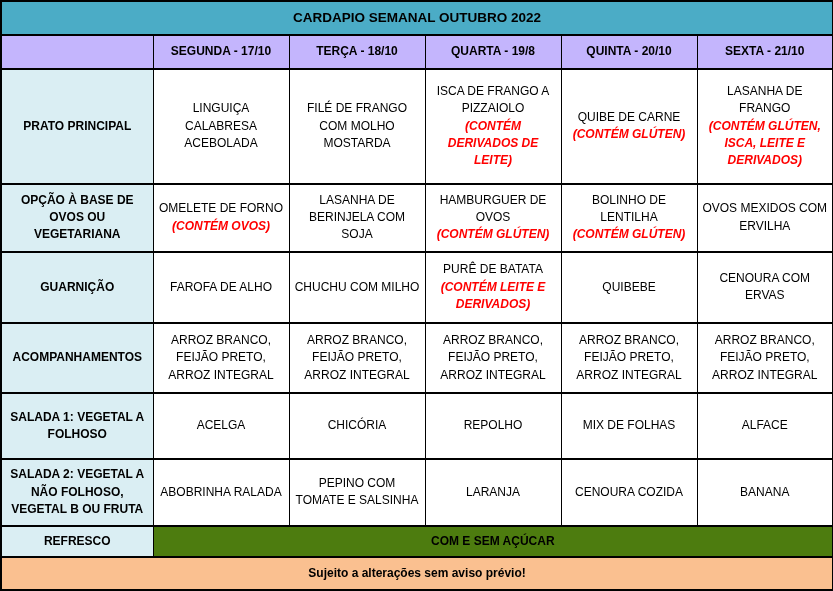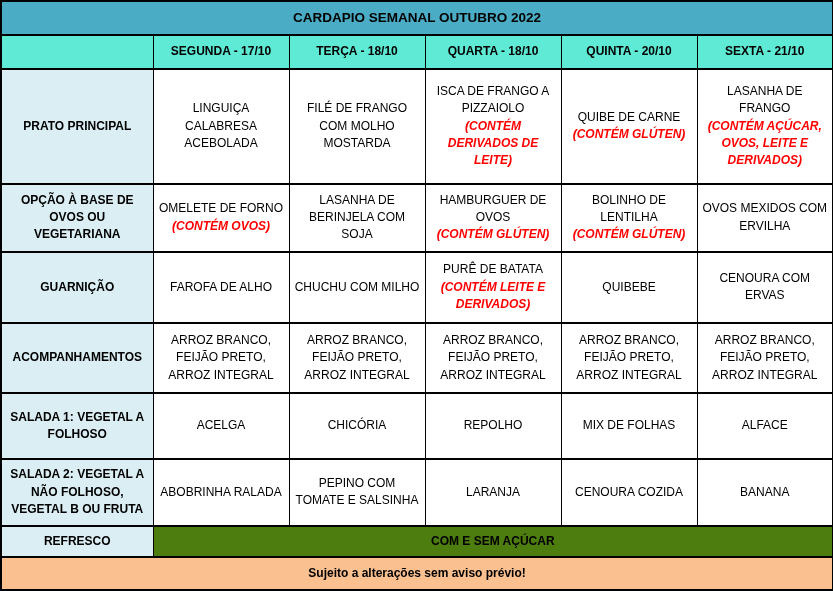--- a/index.html
+++ b/index.html
@@ -28,21 +28,21 @@
     line-height:1.45;
     overflow:hidden;
   }
   tr.r-title td{
     background:#4BACC6;
     font-weight:bold;
     font-size:13.5px;
     border-bottom:2px solid #000;
   }
   tr.r-header td{
-    background:#5eead4;
+    background:#c4b5fd;
     font-weight:bold;
   }
   td.rowlabel{
     background:#DAEEF3;
     font-weight:bold;
     padding:2px 4px;
   }
   .dish{display:block;}
   .allergen{
     display:block;
@@ -86,21 +86,21 @@
 
   <tbody>
       <tr class="r-title">
     <td colspan="6">CARDAPIO SEMANAL OUTUBRO 2022</td>
   </tr>
 
   <tr class="r-header">
     <td class="rowlabel"></td>
     <td>SEGUNDA - 17/10</td>
     <td>TERÇA - 18/10</td>
-    <td>QUARTA - 18/10</td>
+    <td>QUARTA - 19/8</td>
     <td>QUINTA - 20/10</td>
     <td>SEXTA - 21/10</td>
   </tr>
 
   <tr class="r-prato">
     <td class="rowlabel">PRATO PRINCIPAL</td>
     <td>
           <span class="dish">LINGUIÇA CALABRESA ACEBOLADA</span>
         </td>
     <td>
@@ -109,21 +109,21 @@
     <td>
           <span class="dish">ISCA DE FRANGO A PIZZAIOLO</span>
           <span class="allergen">(CONTÉM DERIVADOS DE LEITE)</span>
         </td>
     <td>
           <span class="dish">QUIBE DE CARNE</span>
           <span class="allergen">(CONTÉM GLÚTEN)</span>
         </td>
     <td>
           <span class="dish">LASANHA DE FRANGO</span>
-          <span class="allergen">(CONTÉM AÇÚCAR, OVOS, LEITE E DERIVADOS)</span>
+          <span class="allergen">(CONTÉM GLÚTEN, ISCA, LEITE E DERIVADOS)</span>
         </td>
   </tr>
 
   <tr class="r-opcao">
     <td class="rowlabel">OPÇÃO À BASE DE OVOS OU VEGETARIANA</td>
     <td>
           <span class="dish">OMELETE DE FORNO</span>
           <span class="allergen">(CONTÉM OVOS)</span>
         </td>
     <td>

